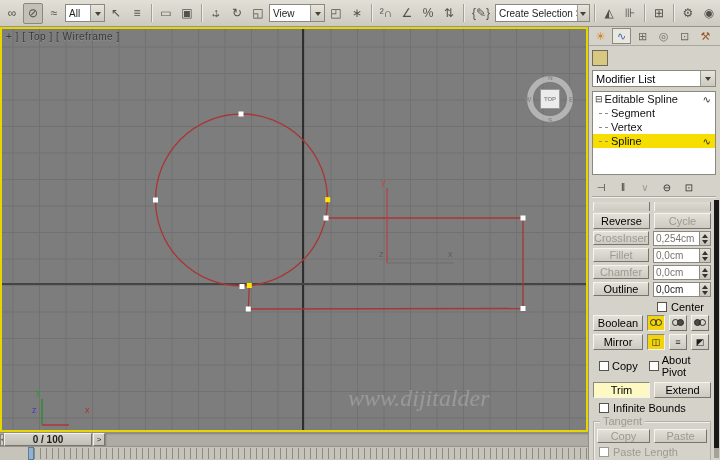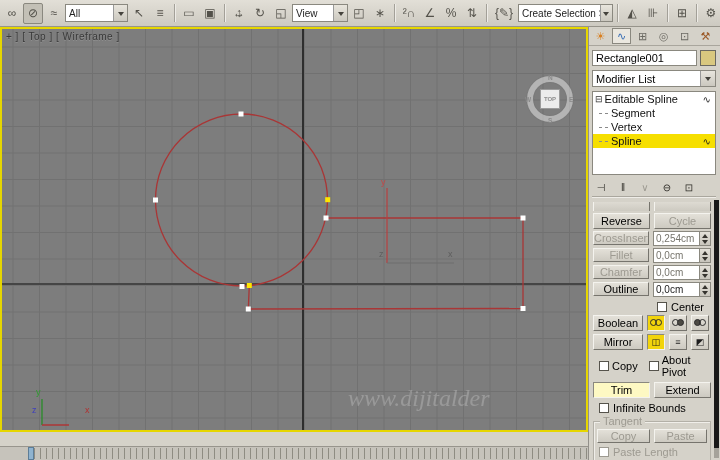--- a/index.html
+++ b/index.html
@@ -96,21 +96,21 @@
 </style>
 </head>
 <body>
 
 <div id="app">
 
   <div class="toolbar">
     <div class="tbtn">∞</div>
     <div class="tbtn pressed">⊘</div>
     <div class="tbtn">≈</div>
-    <div class="tdrop" style="width:63px">
+    <div class="tdrop" style="width:40px">
       <span>All</span>
       <span class="arrowbox">
           <span class="caret"></span>
         </span>
     </div>
     <div class="tbtn">↖</div>
     <div class="tbtn">≡</div>
     <div class="tsep"></div>
     <div class="tbtn">▭</div>
     <div class="tbtn">▣</div>
@@ -199,39 +199,44 @@
     <div class="viewcube">
       <div class="vc-ring"></div>
       <div class="vc-face">TOP</div>
       <div class="vc-l vc-n">N</div>
       <div class="vc-l vc-s">S</div>
       <div class="vc-l vc-w">W</div>
       <div class="vc-l vc-e">E</div>
     </div>
   </div>
 
+  <div class="timeline">
+    <div class="tl-prev">&lt;</div>
+    <div class="tl-handle">0 / 100</div>
+    <div class="tl-next">&gt;</div>
+    <div class="tl-track"></div>
+  </div>
 
   <div class="trackbar">
     <div class="ticks"></div>
     <div class="tb-marker"></div>
   </div>
 
   <div class="panel">
 
     <div class="tabs">
       <div class="tab tab-create">☀</div>
       <div class="tab tab-modify active">∿</div>
       <div class="tab">⊞</div>
       <div class="tab">◎</div>
       <div class="tab">⊡</div>
       <div class="tab tab-utilities">⚒</div>
     </div>
 
     <div class="namerow">
-      <div class="nameinput">Rectangle001</div>
       <div class="swatch"></div>
     </div>
 
     <div class="modlist">
       <span>Modifier List</span>
       <span class="arrowbox">
           <span class="caret"></span>
         </span>
     </div>
 

